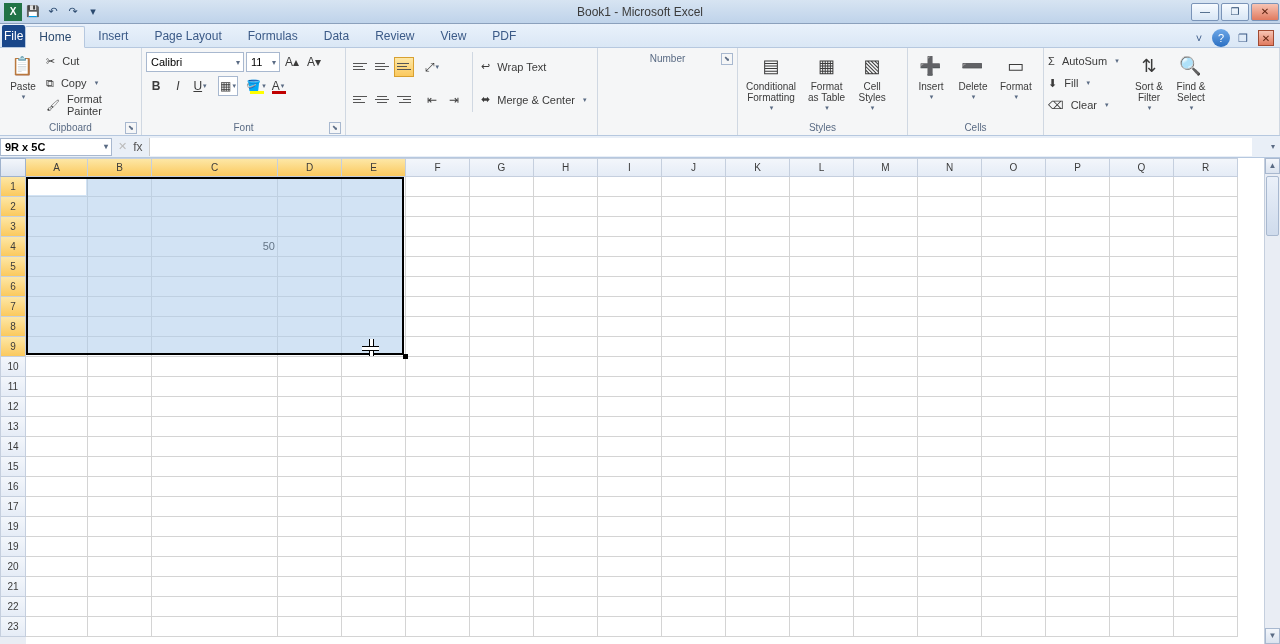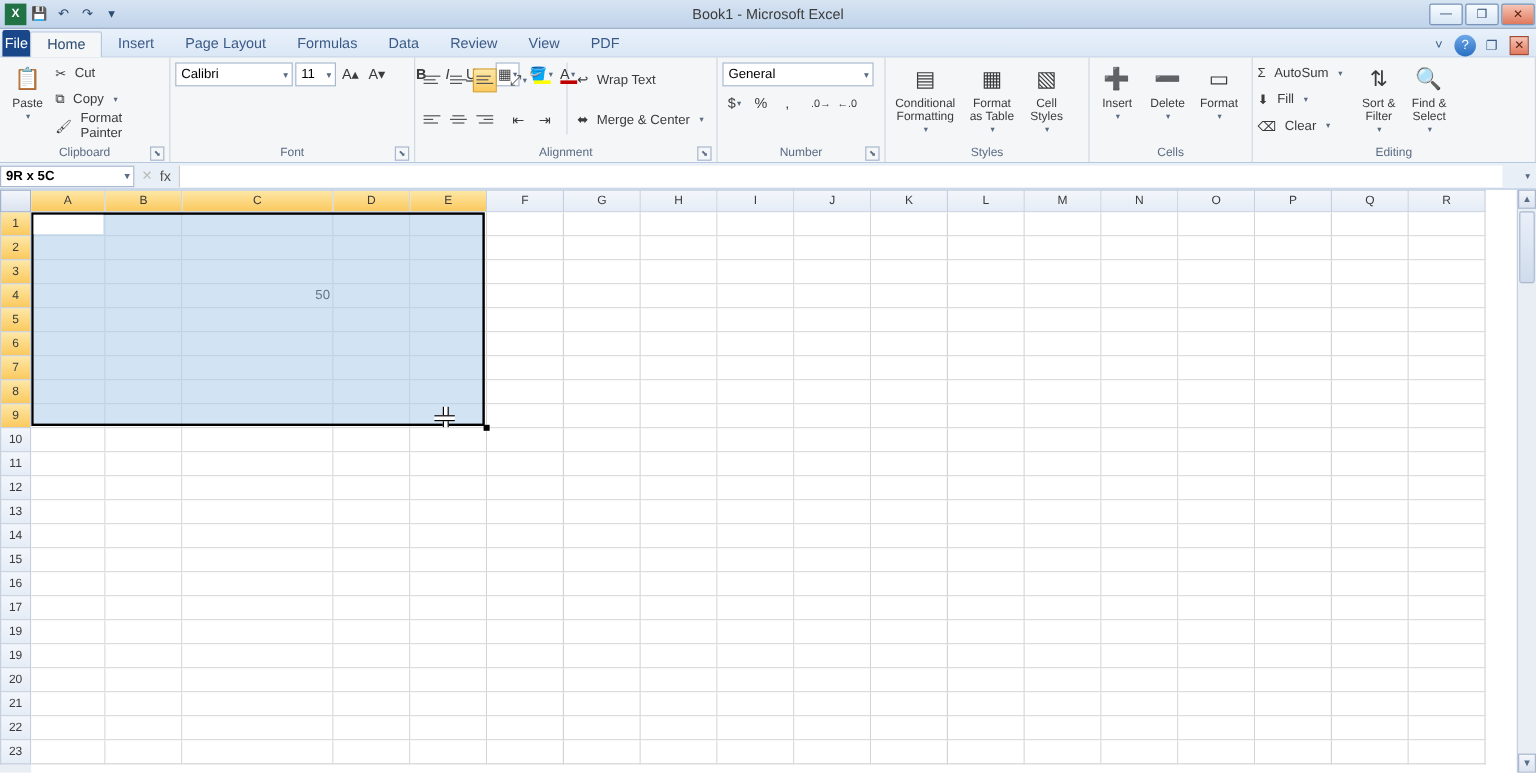--- a/index.html
+++ b/index.html
@@ -147,21 +147,21 @@
         <div class="small-row"><span>🖌</span>&nbsp;<span>Format Painter</span></div>
       </div>
     </div>
     <div class="group-label">
         <span>Clipboard</span>
         <div class="group-launcher">⬊</div>
       </div>
   </div>
 
   <div class="ribbon-group" style="width:204px">
-    <div class="group-content" style="flex-direction:row;gap:17px;padding-top:2px">
+    <div class="group-content" style="flex-direction:column;gap:4px;padding-top:2px">
       <div style="display:flex;gap:2px;align-items:center">
         <div class="font-combo">Calibri</div>
         <div class="size-combo">11</div>
         <div class="mini">A▴</div>
         <div class="mini">A▾</div>
       </div>
       <div style="display:flex;gap:2px;align-items:center">
         <div class="mini">
             <b>B</b>
           </div>
@@ -227,38 +227,23 @@
           <div class="mini">⇤</div>
           <div class="mini">⇥</div>
         </div>
       </div>
       <div style="width:1px;background:#d0d8e2;height:60px;margin:2px 4px"></div>
       <div class="stack">
         <div class="small-row"><span>↩</span>&nbsp;<span>Wrap Text</span></div>
         <div class="small-row"><span>⬌</span>&nbsp;<span>Merge &amp; Center</span>&nbsp;<span class="dd-arrow">▾</span></div>
       </div>
     </div>
-    <div class="group-label">
-        <span>Alignment</span>
-        <div class="group-launcher">⬊</div>
-      </div>
   </div>
 
   <div class="ribbon-group" style="width:140px">
-    <div class="group-content" style="flex-direction:column;gap:4px;padding-top:2px">
-      <div class="number-combo">General</div>
-      <div style="display:flex;gap:2px">
-        <div class="mini">$<span class="dd-arrow">▾</span></div>
-        <div class="mini">%</div>
-        <div class="mini">,</div>
-        <div style="width:4px"></div>
-        <div class="mini" style="font-size:9px">.0→</div>
-        <div class="mini" style="font-size:9px">←.0</div>
-      </div>
-    </div>
     <div class="group-label">
         <span>Number</span>
         <div class="group-launcher">⬊</div>
       </div>
   </div>
 
   <div class="ribbon-group" style="width:170px">
     <div class="group-content">
       <div class="big-btn">
           <div class="ico">▤</div>
@@ -316,21 +301,20 @@
 Filter</div>
           <div class="dd-arrow">▾</div>
         </div>
       <div class="big-btn">
           <div class="ico">🔍</div>
           <div class="lbl" style="white-space:pre-line">Find &amp;
 Select</div>
           <div class="dd-arrow">▾</div>
         </div>
     </div>
-    <div class="group-label">Editing</div>
   </div>
 </div>
 
 <div class="formula-row">
   <div class="namebox">9R x 5C</div>
   <div class="fx-icons">
     <span style="color:#bbb">✕</span>
     <span class="fx-lbl">fx</span>
   </div>
   <div class="formula-input"></div>

